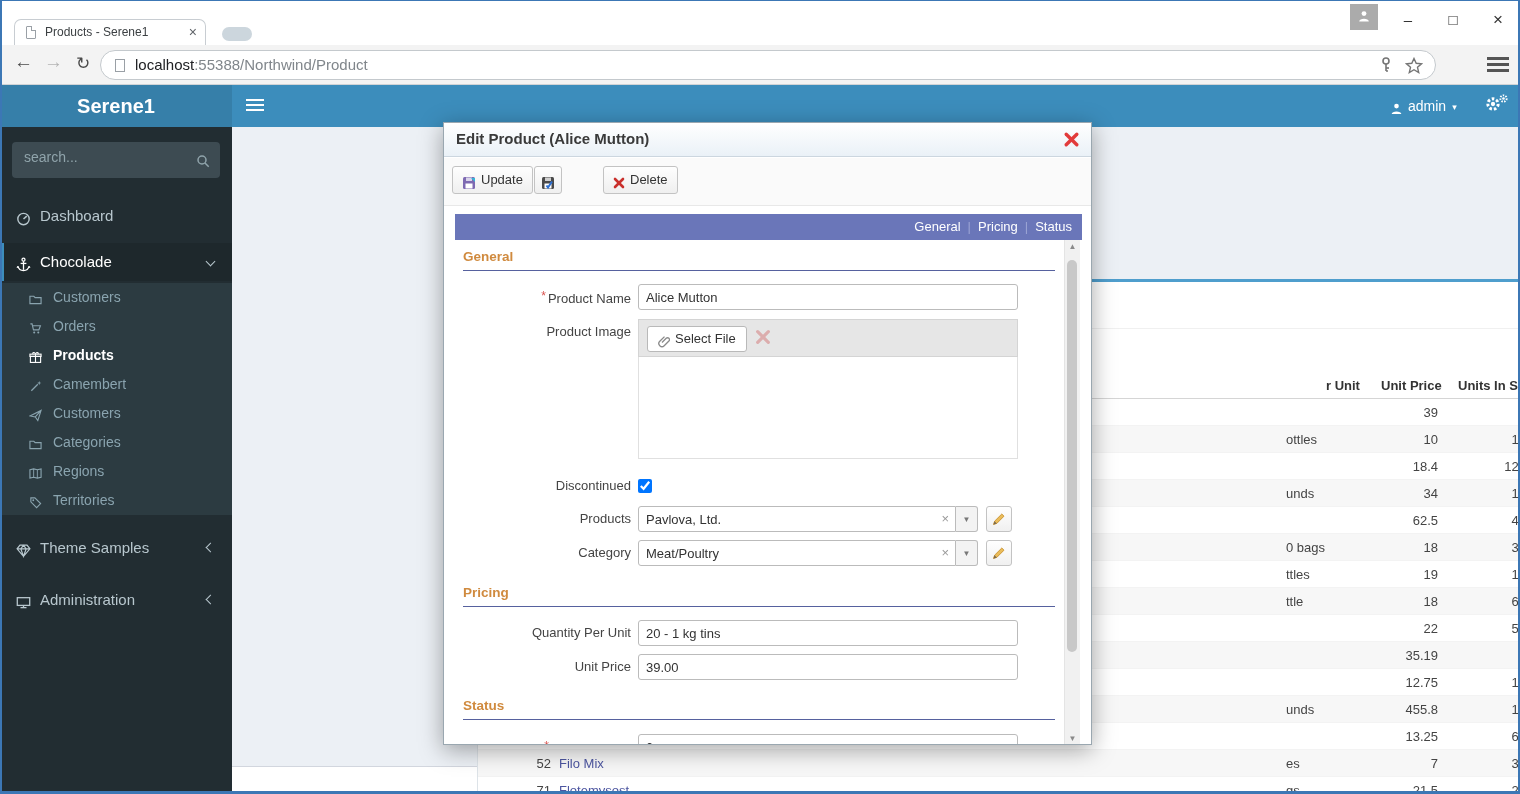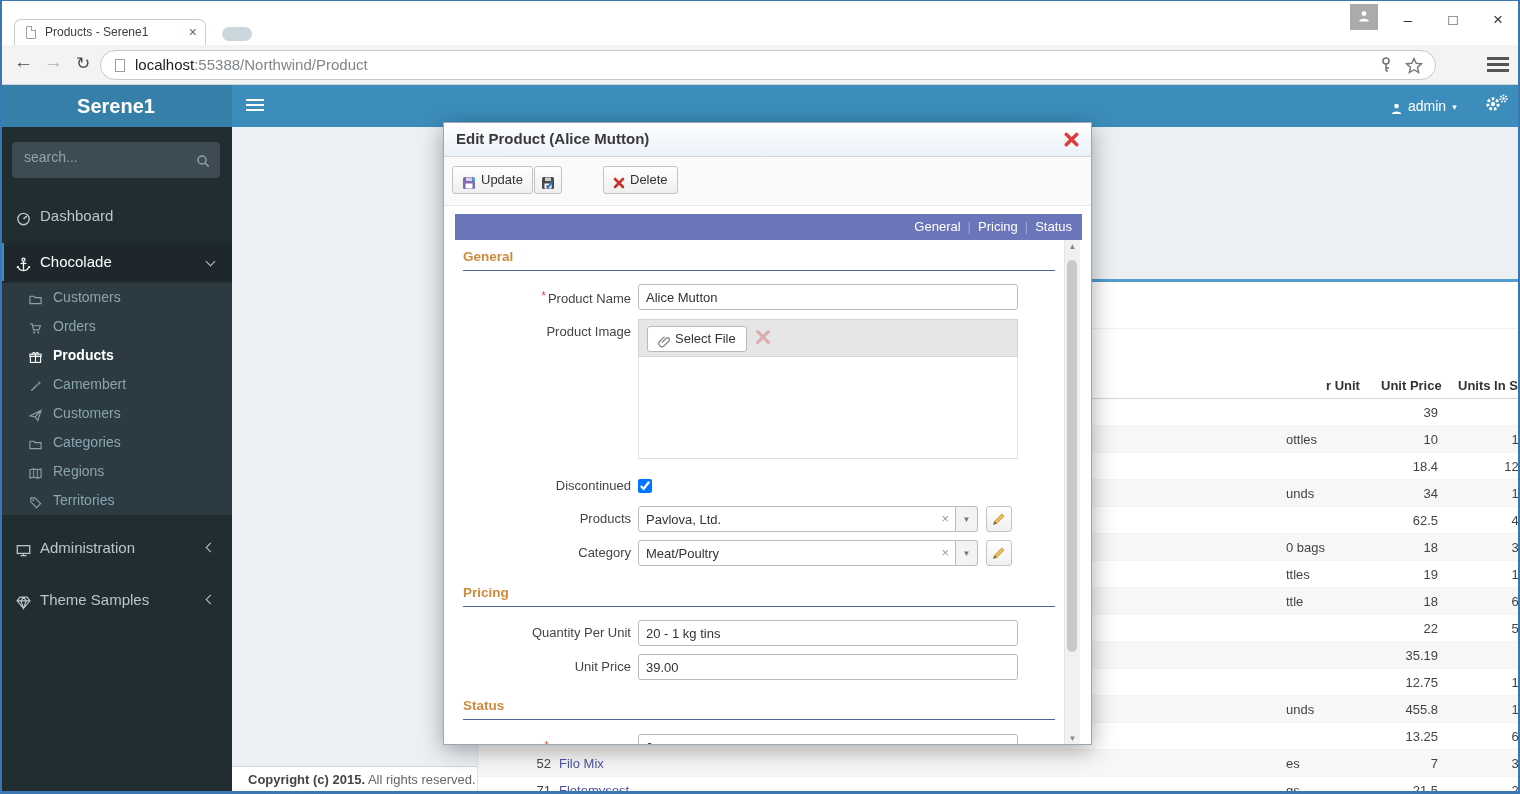--- a/index.html
+++ b/index.html
@@ -278,27 +278,27 @@
         <div class="snav sub"><span class="icn"><svg width="13" height="13" viewBox="0 0 14 14">
               <path d="M1,3 L5,2 L9,3 L13,2 V11 L9,12 L5,11 L1,12 Z" fill="none" stroke="#8aa4af" stroke-width="1.2"></path>
               <line x1="5" y1="2" x2="5" y2="11" stroke="#8aa4af" stroke-width="1"></line>
               <line x1="9" y1="3" x2="9" y2="12" stroke="#8aa4af" stroke-width="1"></line>
             </svg></span><span class="slabel">Regions</span></div>
         <div class="snav sub"><span class="icn"><svg width="13" height="13" viewBox="0 0 14 14">
               <path d="M2,2 H6.3 L12.5,8.2 L8.2,12.5 L2,6.3 Z" fill="none" stroke="#8aa4af" stroke-width="1.2"></path>
               <circle cx="4.6" cy="4.6" r="1" fill="#8aa4af"></circle>
             </svg></span><span class="slabel">Territories</span></div>
         <div class="snav top"><span class="icn"><svg width="15" height="15" viewBox="0 0 14 14">
+              <path d="M3.7,2 H10.3 L13,5.4 L7,12.5 L1,5.4 Z M1,5.4 H13 M7,12.5 L4.5,5.4 L7,2 L9.5,5.4 Z" fill="none" stroke="#b8c7ce" stroke-width="1.1"></path>
+            </svg></span><span class="slabel">Theme Samples</span><span class="chev left"></span></div>
+        <div class="snav top"><span class="icn"><svg width="15" height="15" viewBox="0 0 14 14">
               <rect x="1.2" y="2.5" width="11.6" height="7.2" fill="none" stroke="#b8c7ce" stroke-width="1.2"></rect>
               <line x1="7" y1="9.7" x2="7" y2="11.8" stroke="#b8c7ce" stroke-width="1.2"></line>
               <line x1="4.2" y1="11.8" x2="9.8" y2="11.8" stroke="#b8c7ce" stroke-width="1.2"></line>
             </svg></span><span class="slabel">Administration</span><span class="chev left"></span></div>
-        <div class="snav top"><span class="icn"><svg width="15" height="15" viewBox="0 0 14 14">
-              <path d="M3.7,2 H10.3 L13,5.4 L7,12.5 L1,5.4 Z M1,5.4 H13 M7,12.5 L4.5,5.4 L7,2 L9.5,5.4 Z" fill="none" stroke="#b8c7ce" stroke-width="1.1"></path>
-            </svg></span><span class="slabel">Theme Samples</span><span class="chev left"></span></div>
       </div>
   </div>
 
   <div class="content">
     <div class="panel">
       <div class="panel-title">Products</div>
       <div class="panel-titleline"></div>
       <div class="gsearch-btn">
         <svg width="16" height="16" viewBox="0 0 14 14">
             <circle cx="6" cy="6" r="4" fill="none" stroke="#fff" stroke-width="1.8"></circle>
@@ -421,21 +421,20 @@
             <span class="cqty">gs.</span>
             <span class="cprice">21.5</span>
             <span class="cstock">26</span>
           </div>
         </div>
 
     </div>
   </div>
 
   <div class="footer">
-    <span class="foot-left"><b>Copyright (c) 2015.</b> <span>All rights reserved.</span></span>
     <span class="foot-right">Serenity Platform</span>
   </div>
 
   <div class="modal">
     <div class="dlg-titlebar">
       <span class="dlg-title">Edit Product (Alice Mutton)</span>
       <span class="dlg-close"><svg width="17" height="17" viewBox="0 0 16 16">
             <line x1="3" y1="3" x2="13" y2="13" stroke="#e23b3b" stroke-width="3.2" stroke-linecap="round"></line>
             <line x1="13" y1="3" x2="3" y2="13" stroke="#e23b3b" stroke-width="3.2" stroke-linecap="round"></line>
           </svg></span>

